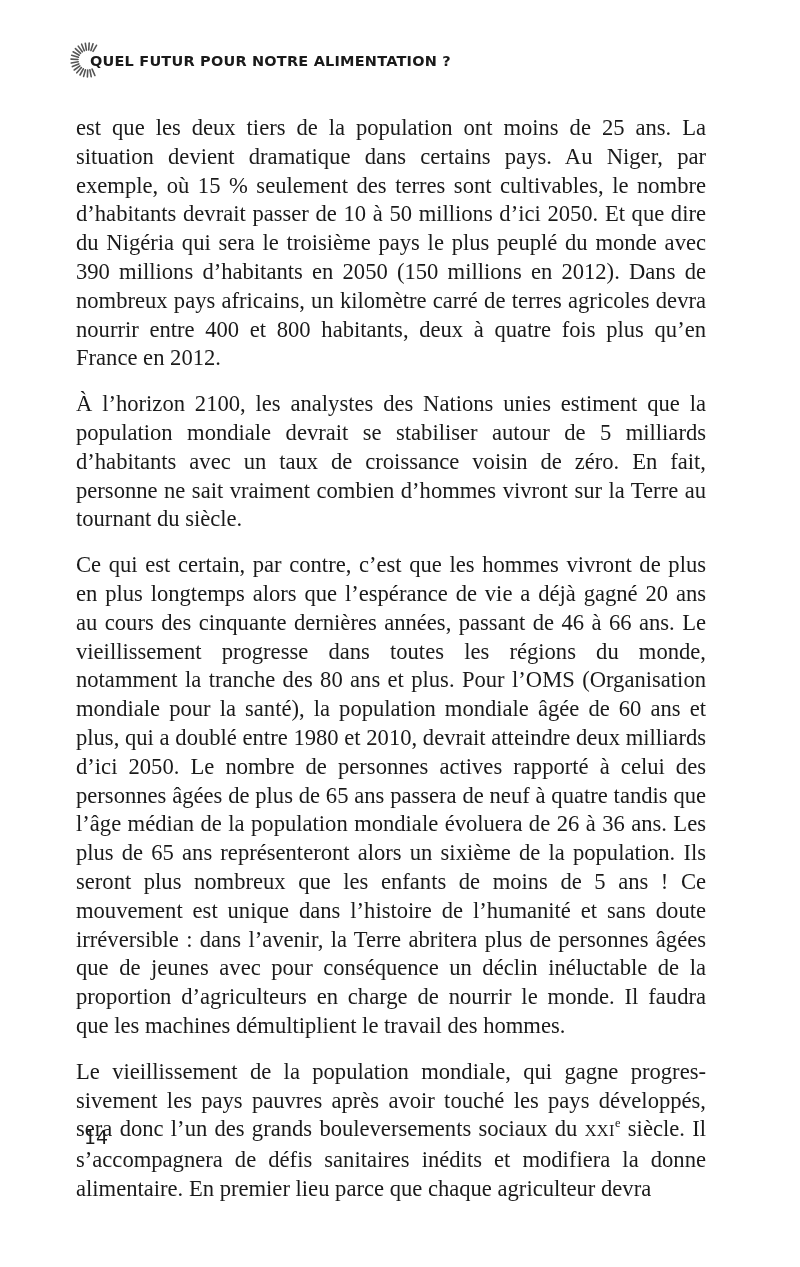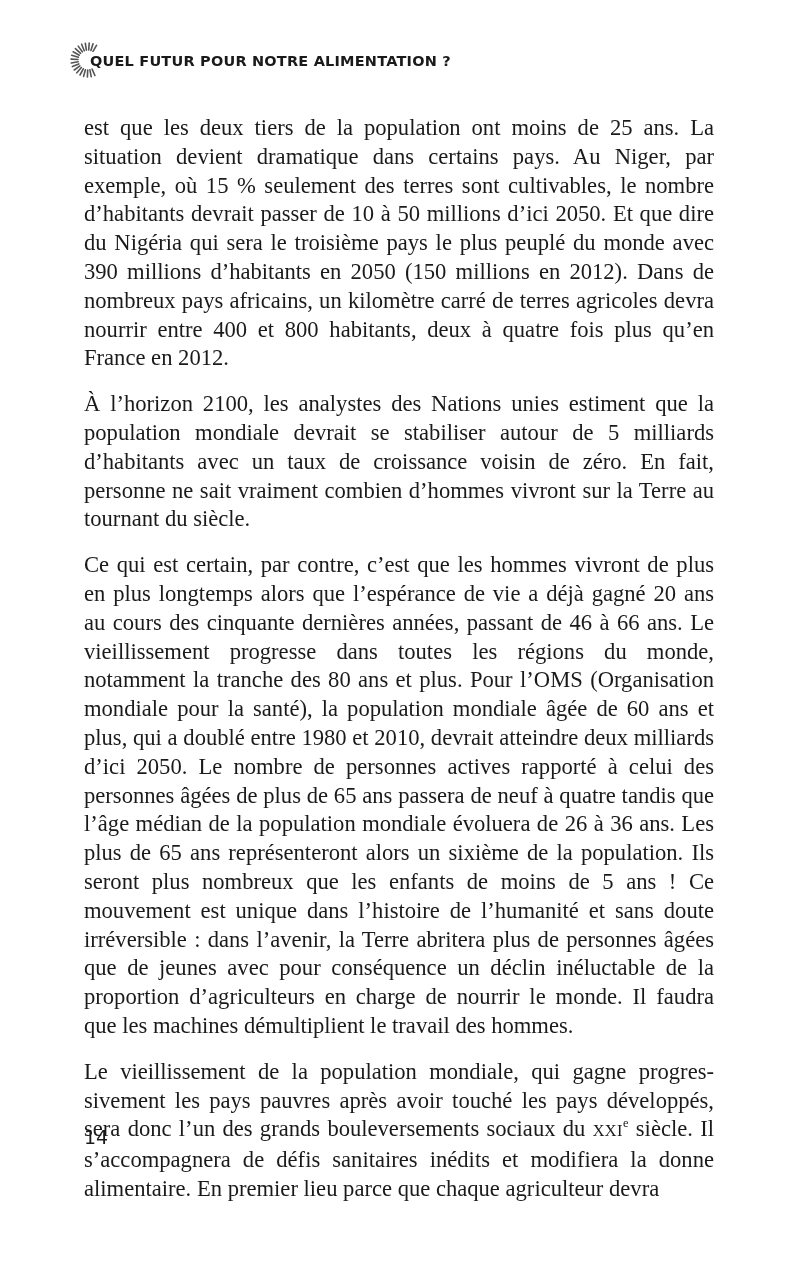--- a/index.html
+++ b/index.html
@@ -37,21 +37,21 @@
       font-family: "DejaVu Sans", sans-serif;
       font-weight: bold;
       font-size: 14.5px;
       letter-spacing: 0.2px;
       color: #1a1a1a;
       margin-top: 2px;
       margin-left: -14px;
     }
     .text-block {
       position: absolute;
-      left: 84px;
+      left: 76px;
       top: 114px;
       width: 630px;
       font-family: "Liberation Serif", serif;
       font-size: 22.6px;
       line-height: 28.8px;
       text-align: justify;
       color: #1a1a1a;
     }
     .text-block p {
       margin: 0 0 17px 0;

